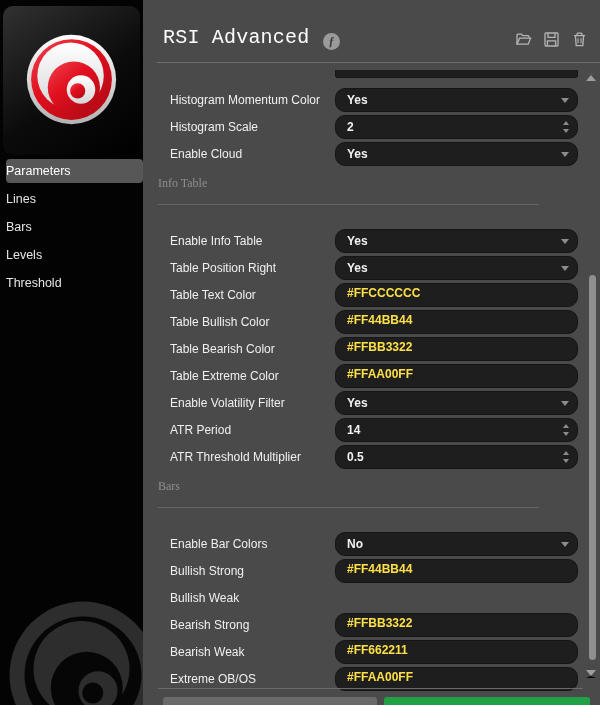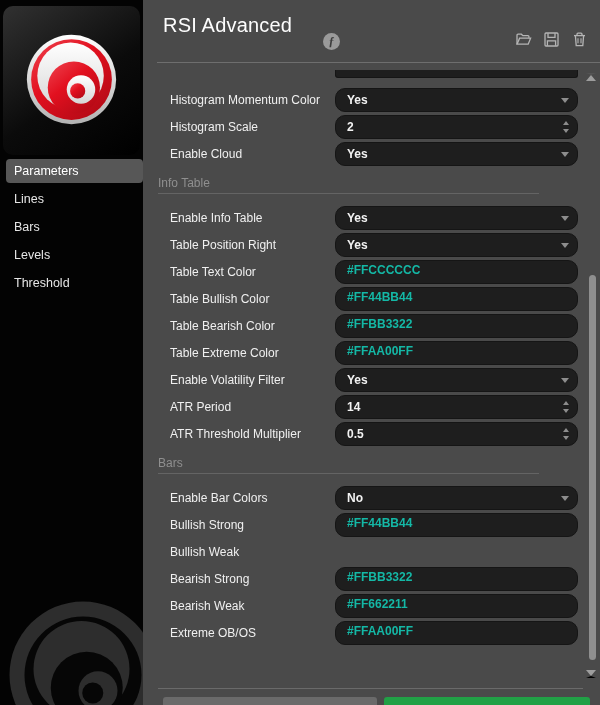--- a/index.html
+++ b/index.html
@@ -5,29 +5,29 @@
   html,body{margin:0;padding:0;background:#2e2e2e;}
   .app{position:relative;width:600px;height:705px;overflow:hidden;background:#4a4a4a;
        font-family:"Liberation Sans",sans-serif;-webkit-font-smoothing:antialiased;}
 
   
   .sidebar{position:absolute;left:0;top:0;width:143px;height:705px;background:#030303;overflow:hidden;z-index:3;}
   .logo-tile{position:absolute;left:3px;top:6px;width:137px;height:149px;border-radius:10px;
              background:linear-gradient(145deg,#313131 0%,#0b0b0b 55%,#000 100%);}
   .logo-tile svg{position:absolute;left:21px;top:26px;width:95px;height:95px;}
   .nav{position:absolute;left:0;top:159px;width:143px;}
-  .nav-item{position:relative;height:24px;line-height:24px;margin:0 0 4px 6px;padding-left:8px;
+  .nav-item{position:relative;height:24px;line-height:24px;margin:0 0 4px 6px;
             font-size:12.5px;color:#e6e6e6;border-radius:4px;cursor:default;}
   .nav-item.selected{background:#575757;color:#fff;}
   .watermark{position:absolute;left:8px;top:600px;width:150px;height:150px;}
   .watermark svg{width:150px;height:150px;}
 
   
   .main{position:absolute;left:143px;top:0;width:457px;height:705px;}
-  .page-title{position:absolute;left:20px;top:14px;font-size:20px;font-weight:400;color:#fdfdfd;letter-spacing:.2px;}
+  .page-title{position:absolute;left:20px;top:26px;font-size:20px;font-weight:400;color:#fdfdfd;letter-spacing:.2px;font-family:Liberation Mono, monospace;}
   .fn-badge{position:absolute;left:180px;top:33px;width:17px;height:17px;border-radius:50%;background:#9a9a9a;
             color:#3d3d3d;font-size:12px;font-weight:700;font-style:italic;text-align:center;line-height:17px;
             font-family:"Liberation Serif",serif;}
   .toolbar-btn{position:absolute;top:31px;width:17px;height:17px;background:transparent;border:none;padding:0;cursor:pointer;}
   .toolbar-btn svg{width:17px;height:17px;display:block;}
   .tb-load{left:372px;} .tb-save{left:400px;} .tb-del{left:428px;}
   .hdr-divider{position:absolute;top:62px;left:14px;right:0;border-top:1px solid #6e6e6e;}
 
   
   .content{position:absolute;top:63px;left:0;width:396px;padding-top:25px;}
@@ -38,22 +38,22 @@
   .field{position:absolute;left:177px;top:0;width:243px;height:24px;background:#1e1e1e;
          border:1px solid #151515;border-radius:10px;box-sizing:border-box;}
   .val{position:absolute;left:11px;top:0;line-height:22px;font-size:12px;font-weight:600;color:#f2f2f2;white-space:nowrap;}
   .dd-arrow{position:absolute;right:8px;top:9px;width:0;height:0;
             border-left:4px solid transparent;border-right:4px solid transparent;border-top:5px solid #8d8d8d;}
   .st-up{position:absolute;right:8px;top:5px;width:0;height:0;
          border-left:3.5px solid transparent;border-right:3.5px solid transparent;border-bottom:4.5px solid #8d8d8d;}
   .st-down{position:absolute;right:8px;bottom:5px;width:0;height:0;
          border-left:3.5px solid transparent;border-right:3.5px solid transparent;border-top:4.5px solid #8d8d8d;}
   .vin{position:absolute;left:0;top:0;width:100%;height:100%;background:transparent;border:none;outline:none;
-       color:#14b8a6;font:600 12px "Liberation Sans",sans-serif;padding:0 0 4px 11px;box-sizing:border-box;}
-  .group-hdr{margin:9px 0 12px 15px;border-bottom:1px solid #646464;padding-bottom:2px;}
+       color:#fde047;font:600 12px "Liberation Sans",sans-serif;padding:0 0 4px 11px;box-sizing:border-box;}
+  .group-hdr{margin:9px 0 24px 15px;border-bottom:1px solid #646464;padding-bottom:13px;font-family:Liberation Serif, serif;}
   .gtitle{font-size:12px;color:#8f8f8f;line-height:16px;}
 
   
   .sb-up{position:absolute;left:443px;top:73px;width:0;height:0;border-left:5px solid transparent;
          border-right:5px solid transparent;border-bottom:6px solid #9d9d9d;background:none;padding:0;cursor:pointer;}
   .sb-down{position:absolute;left:443px;top:670px;width:0;height:0;border-left:5px solid transparent;
          border-right:5px solid transparent;border-top:6px solid #9d9d9d;background:none;border-top-color:#9d9d9d;padding:0;cursor:pointer;}
   .sb-thumb{position:absolute;left:446px;top:275px;width:7px;height:385px;border-radius:3.5px;background:#8f8f8f;cursor:pointer;}
 
   

